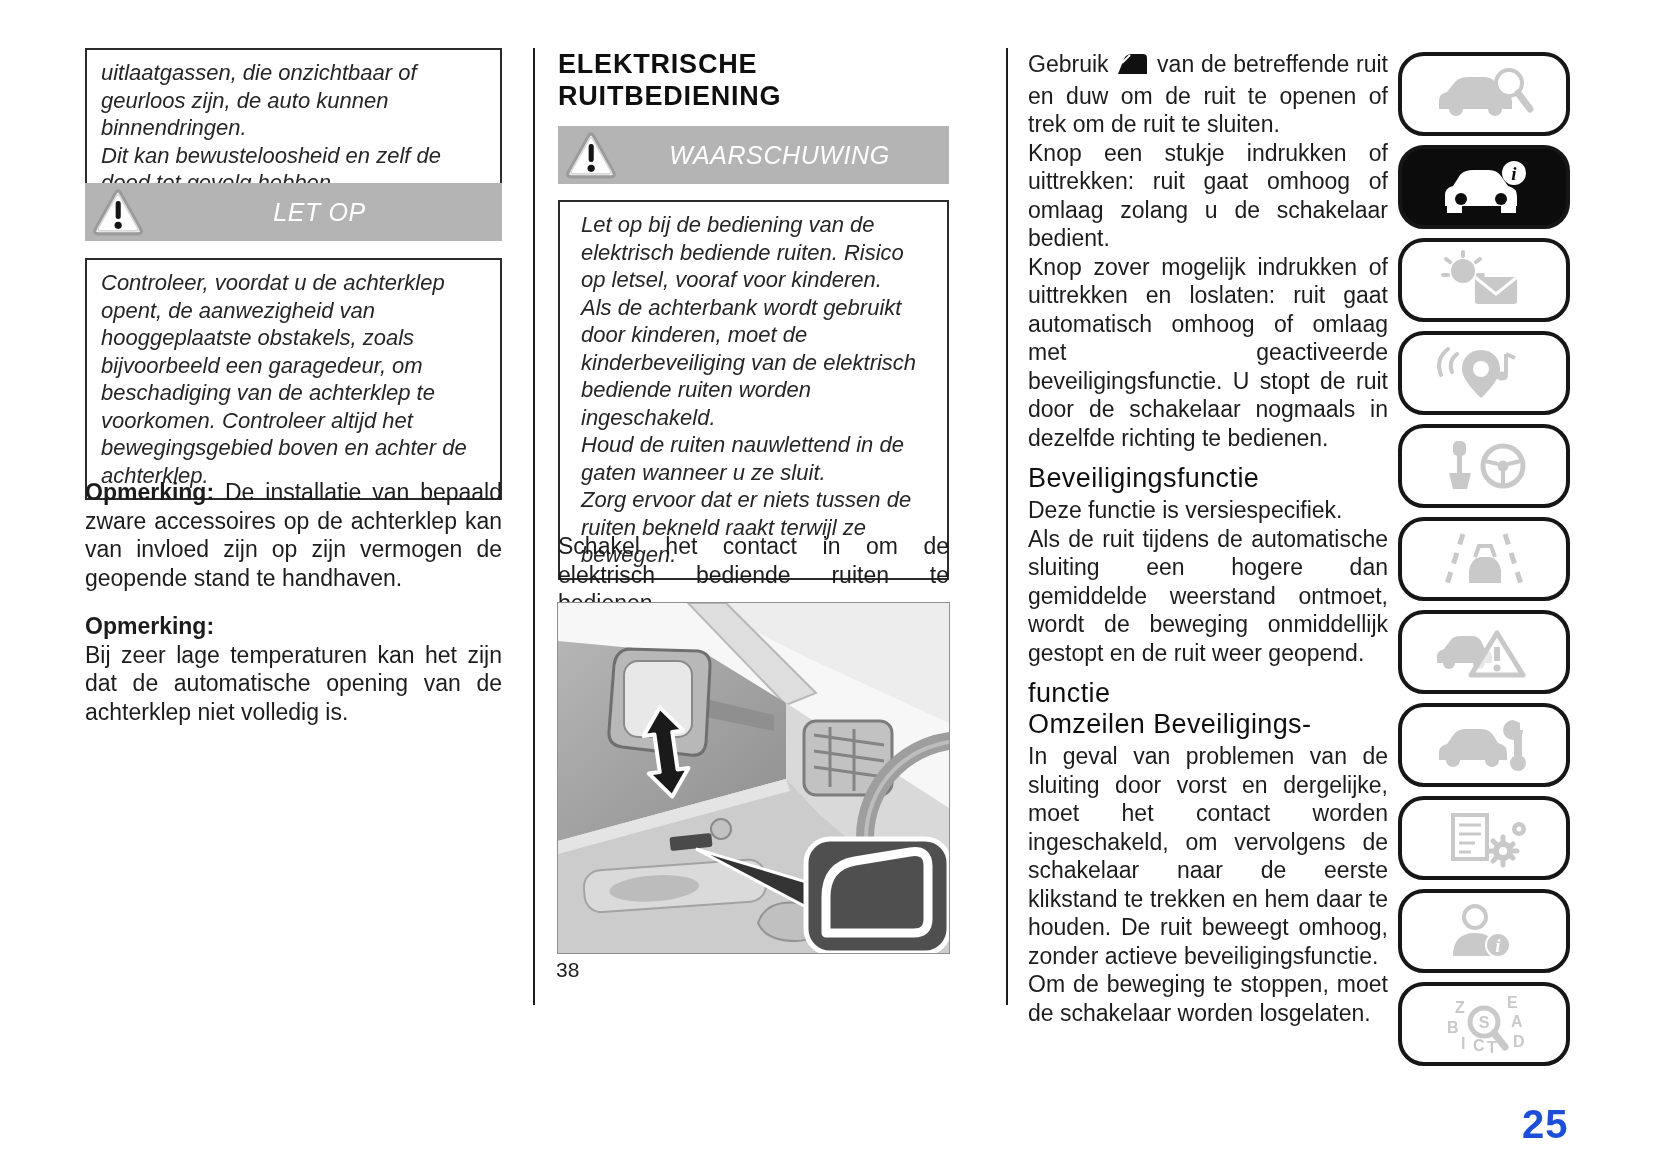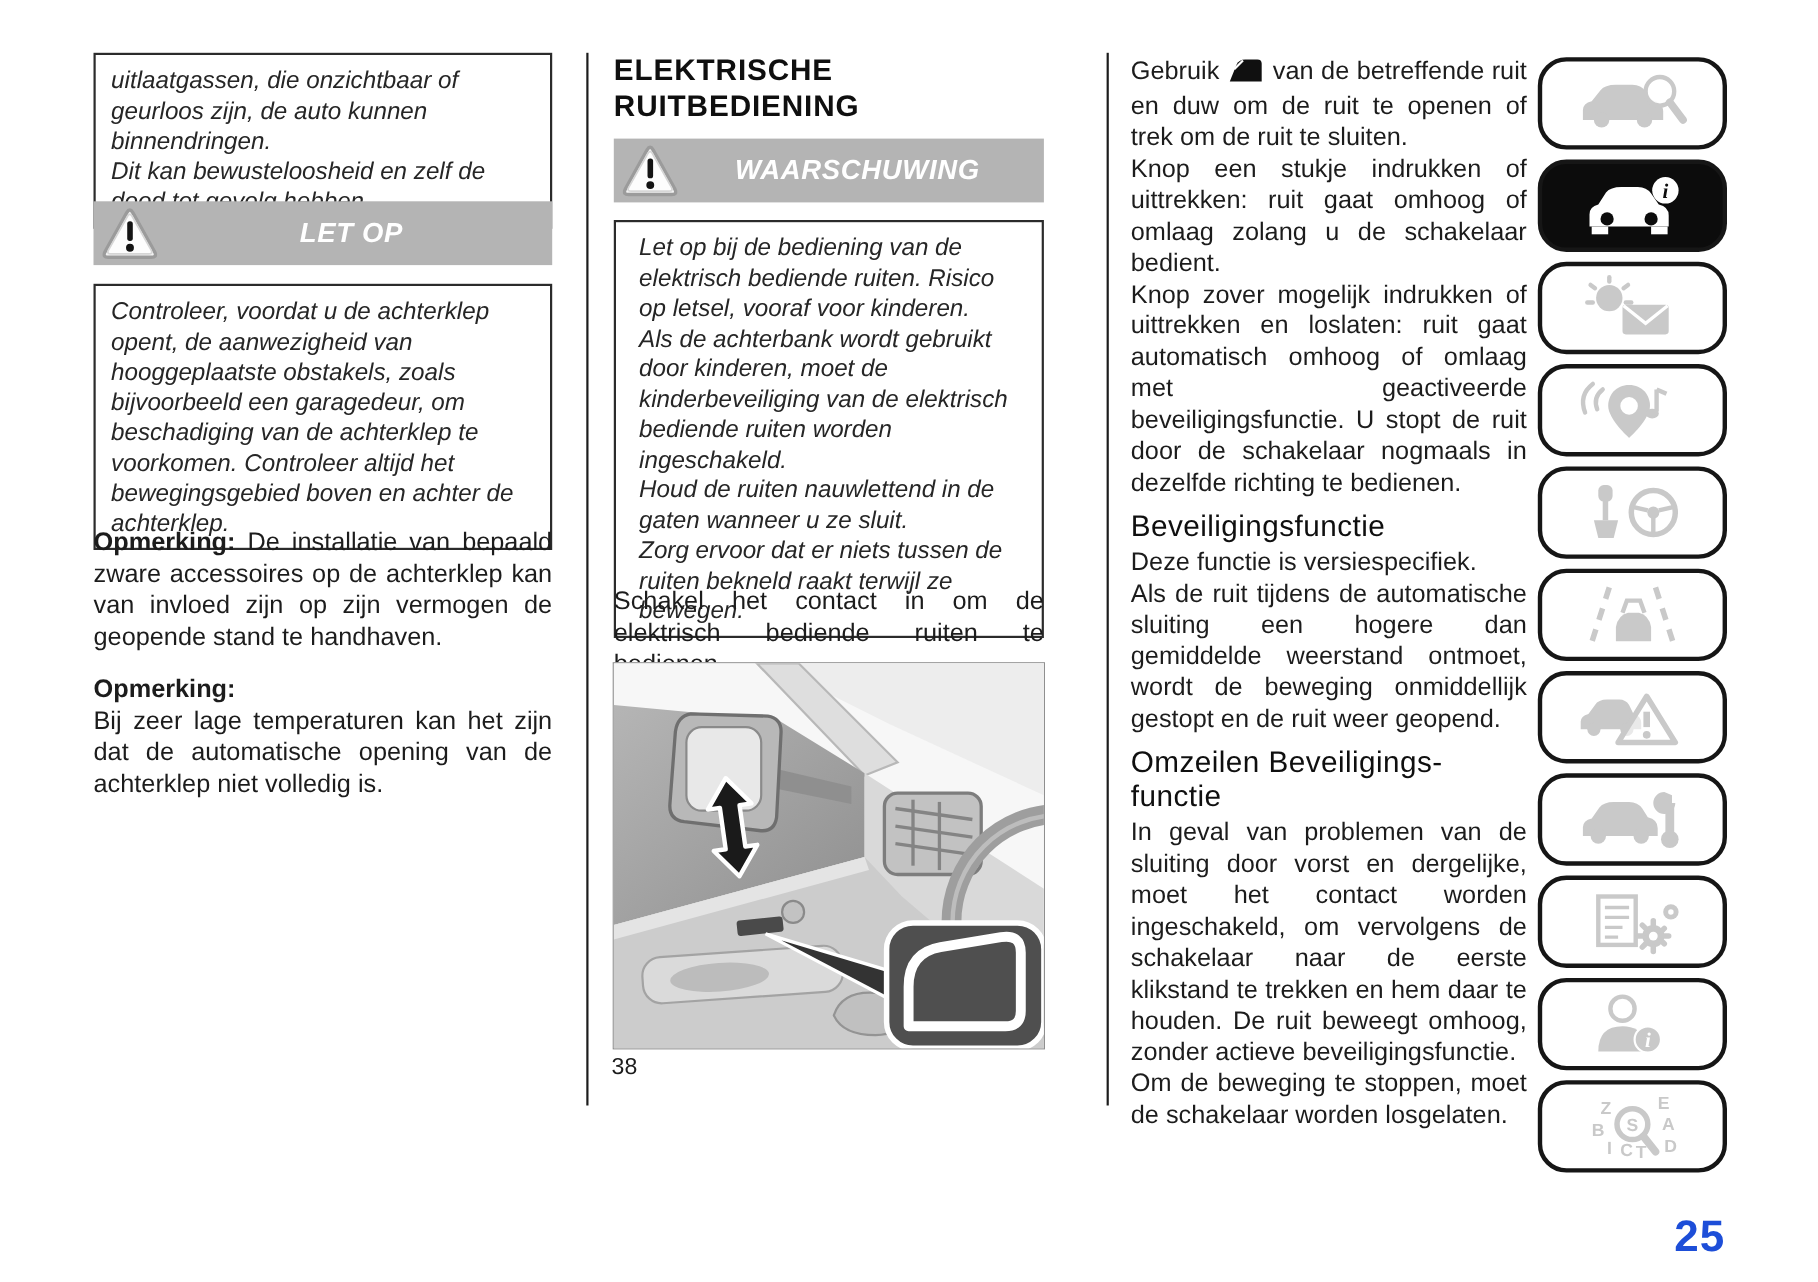--- a/index.html
+++ b/index.html
@@ -9,21 +9,21 @@
   }
   .abs { position:absolute; }
   .body-text { font-size:23px; line-height:28.5px; color:#1c1c1c; text-align:justify; }
   .ital { font-style:italic; font-size:22px; line-height:27.5px; color:#262626; text-align:left; }
   .tbox { border:2px solid #2b2b2b; padding:9px 14px; box-sizing:border-box; background:#fff; }
   .banner {
     background:#b4b4b4; display:flex; align-items:center; justify-content:center;
     box-sizing:border-box; padding-left:52px;
   }
   .banner-label {
-    color:#ffffff; font-weight:bold; font-style:italic; font-size:25px; letter-spacing:0.6px;
+    color:#ffffff; font-weight:normal; font-style:italic; font-size:25px; letter-spacing:0.6px;
   }
   .warn-tri { position:absolute; left:8px; top:0px; }
   .h-big { font-size:27px; font-weight:bold; line-height:32px; letter-spacing:0.8px; color:#0f0f0f; }
   .h-sub { font-size:27px; font-weight:normal; line-height:31px; letter-spacing:0.4px; color:#0f0f0f; }
   .note-label { font-weight:bold; }
   .vline { background:#1c1c1c; width:2px; }
   .figure-frame { border:1px solid #8f8f8f; box-sizing:content-box; background:#f7f7f7; }
   .figcap { font-size:21px; color:#1c1c1c; }
   .sidebar { display:flex; flex-direction:column; gap:9px; }
   .sb-btn {
@@ -165,22 +165,22 @@
       <div class="blockp">Knop zover mogelijk indrukken of uittrekken en loslaten: ruit gaat automatisch omhoog of omlaag met geactiveerde beveiligingsfunctie. U stopt de ruit door de schakelaar nogmaals in dezelfde richting te bedienen.</div>
     </div>
 
     <div class="h-sub">Beveiligingsfunctie</div>
     <div class="body-text">
       <div class="blockp">Deze functie is versiespecifiek.</div>
       <div class="blockp">Als de ruit tijdens de automatische sluiting een hogere dan gemiddelde weerstand ontmoet, wordt de beweging onmiddellijk gestopt en de ruit weer geopend.</div>
     </div>
 
     <div class="h-sub">
+      <div>functie</div>
       <div>Omzeilen Beveiligings-</div>
-      <div>functie</div>
     </div>
     <div class="body-text">
       <div class="blockp">In geval van problemen van de sluiting door vorst en dergelijke, moet het contact worden ingeschakeld, om vervolgens de schakelaar naar de eerste klikstand te trekken en hem daar te houden. De ruit beweegt omhoog, zonder actieve beveiligingsfunctie.</div>
       <div class="blockp">Om de beweging te stoppen, moet de schakelaar worden losgelaten.</div>
     </div>
   </div>
 
   <div class="abs sidebar" style="left:1398px; top:52px;">
 
     <div class="sb-btn">

